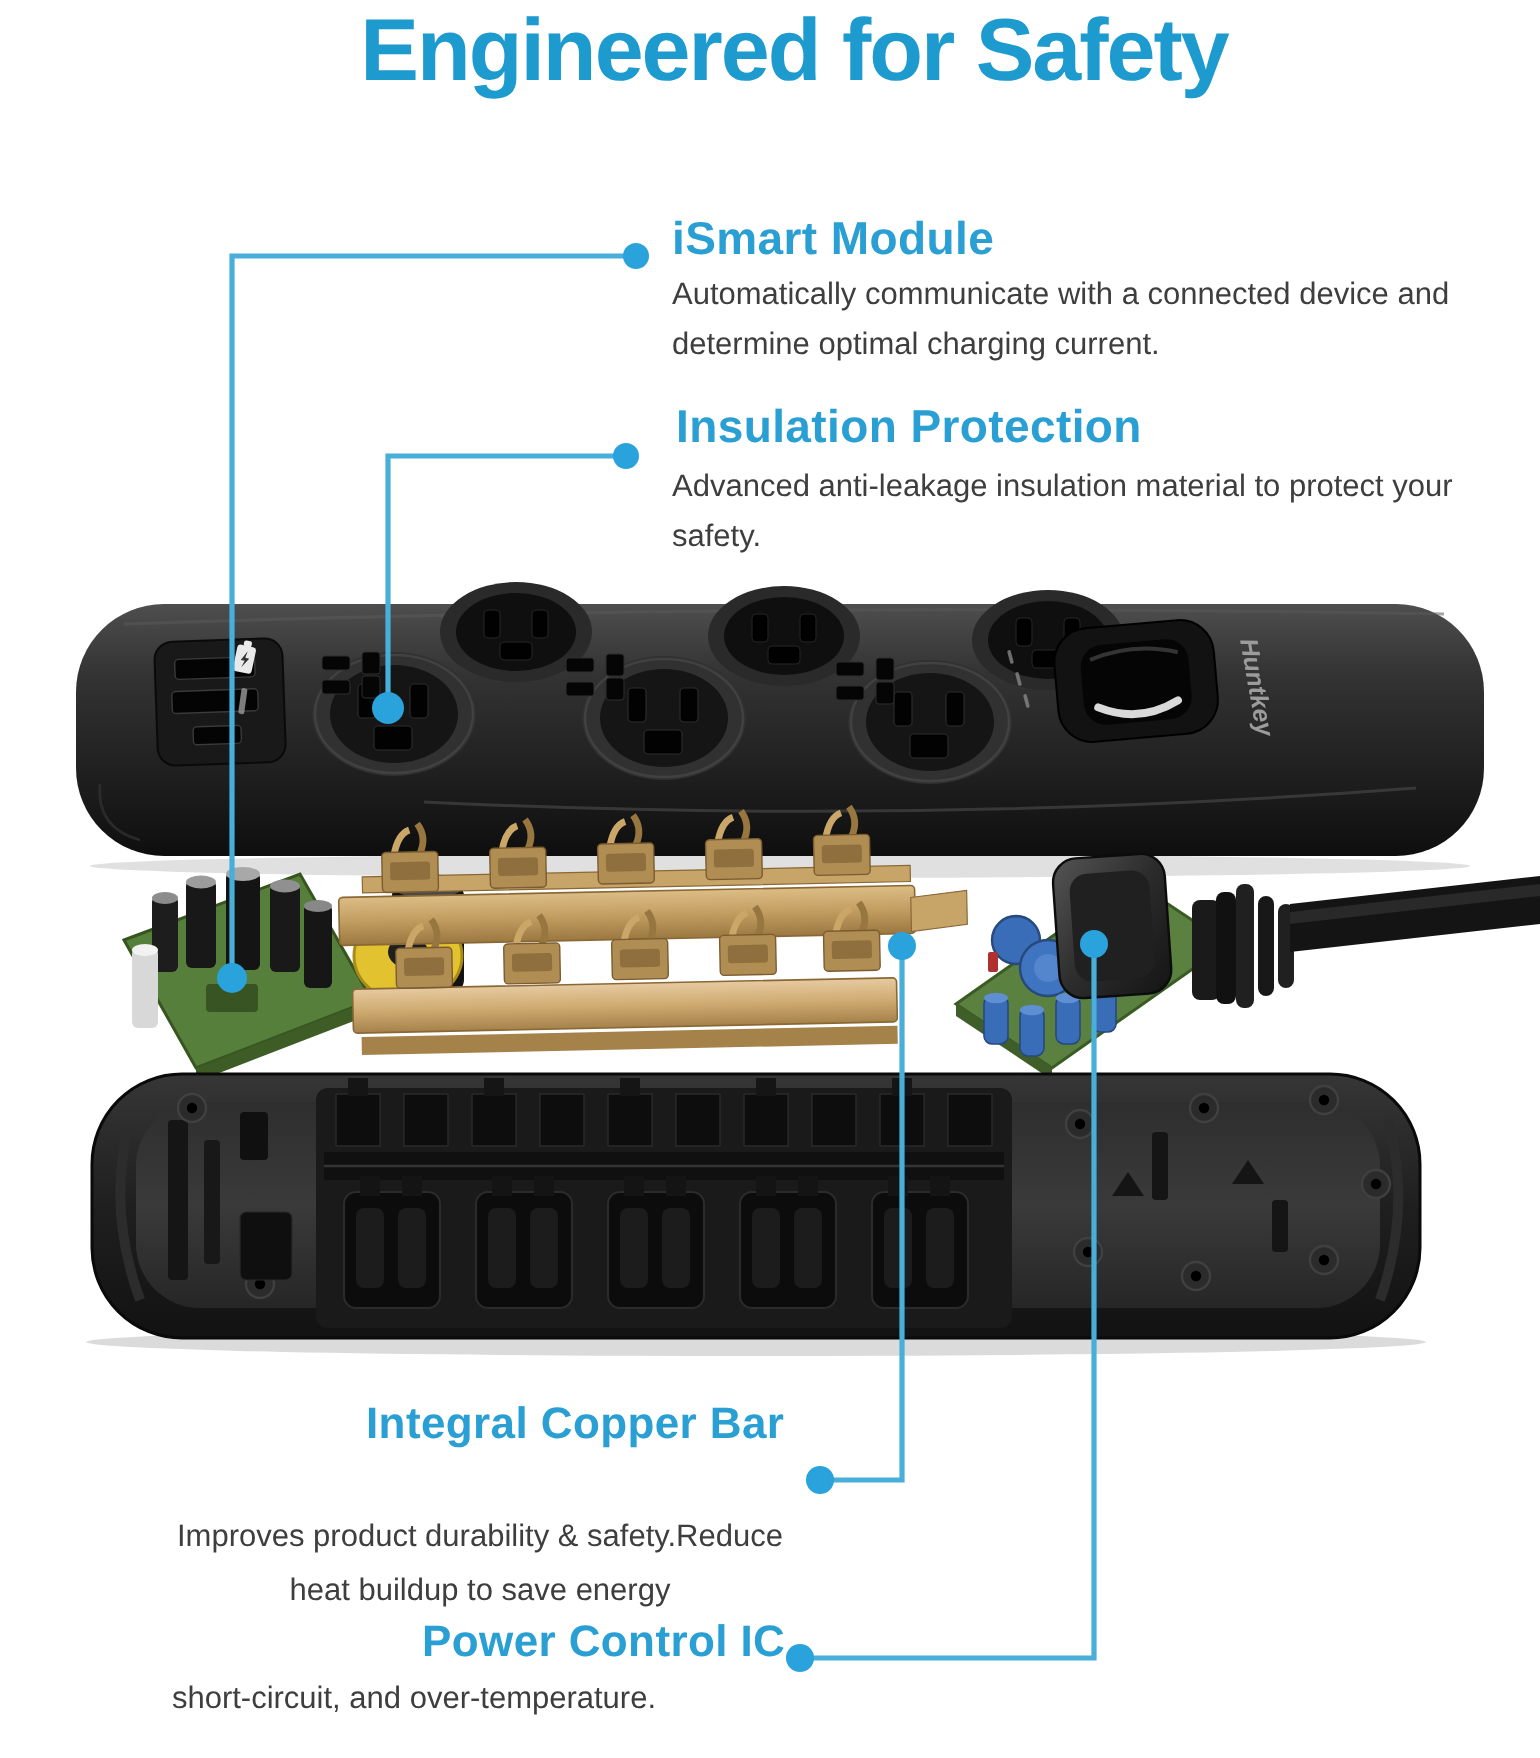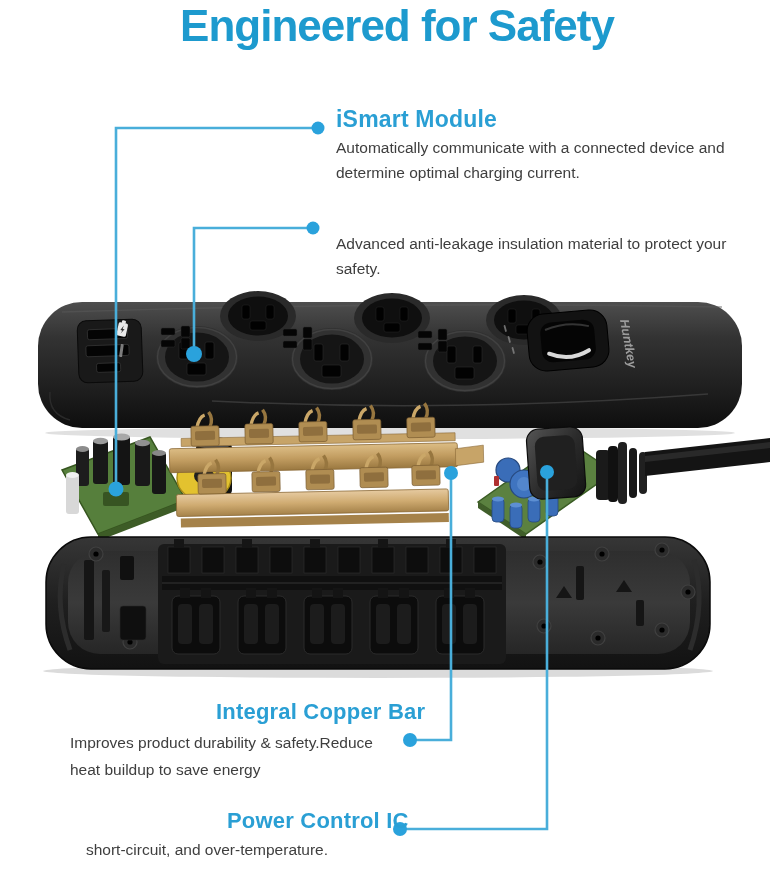--- a/index.html
+++ b/index.html
@@ -13,28 +13,28 @@
     font-size:44px;line-height:52px;font-weight:700;letter-spacing:-1px;
     color:#1d9ace;
   }
   .callout-heading{
     color:#2a9fd4;font-size:23px;line-height:26px;font-weight:700;letter-spacing:0.2px;
     white-space:nowrap;
   }
   .callout-body{
     color:#3e3e3e;font-size:15.5px;line-height:25px;font-weight:400;
   }
-  .callout-heading.small{font-size:22px;margin-left:33px;}
+  .callout-heading.small{font-size:22px;}
   #ismart-heading{left:336px;top:106px;}
   #ismart-body{left:336px;top:135px;width:436px;}
   #insulation-heading{left:338px;top:200px;}
   #insulation-body{left:336px;top:231px;width:436px;}
   #copper-heading{left:183px;top:699px;}
-  #copper-body{left:70px;top:729px;width:340px;line-height:27px;}
-  #poweric-heading{left:194px;top:808px;}
+  #copper-body{left:70px;top:755px;width:340px;text-align:center;line-height:27px;}
+  #poweric-heading{left:211px;top:808px;}
   #poweric-body{left:0px;top:838px;width:414px;text-align:center;line-height:24px;}
   #art{left:0;top:0;}
   svg text{font-family:"Liberation Sans", sans-serif;}
 </style>
 </head>
 <body>
 
 <div id="canvas">
 
   <svg id="art" class="abs" width="770" height="879" viewBox="0 0 770 879">
@@ -350,20 +350,21 @@
       <circle cx="400" cy="829" r="7"></circle>
       <circle cx="547" cy="472" r="7"></circle>
     </g>
   </svg>
 
   <div id="title" class="abs">Engineered for Safety</div>
 
   <div id="ismart-heading" class="abs callout-heading">iSmart Module</div>
   <div id="ismart-body" class="abs callout-body">Automatically communicate with a connected device and determine optimal charging current.</div>
 
+  <div id="insulation-heading" class="abs callout-heading">Insulation Protection</div>
   <div id="insulation-body" class="abs callout-body">Advanced anti-leakage insulation material to protect your safety.</div>
 
   <div id="copper-heading" class="abs callout-heading small">Integral Copper Bar</div>
   <div id="copper-body" class="abs callout-body">
     <div>Improves product durability &amp; safety.Reduce</div>
     <div>heat buildup to save energy</div>
   </div>
 
   <div id="poweric-heading" class="abs callout-heading small">Power Control IC</div>
   <div id="poweric-body" class="abs callout-body">

